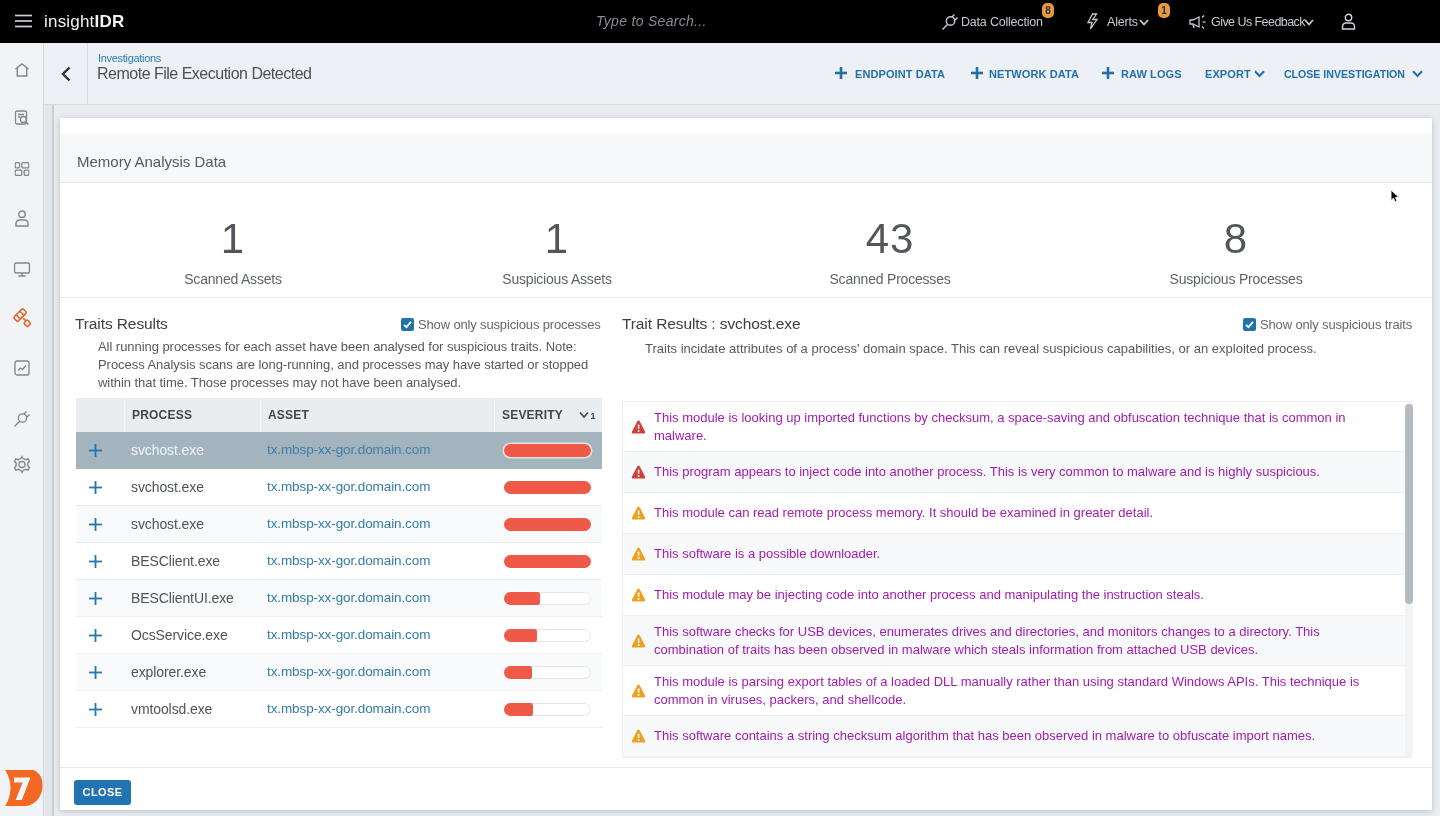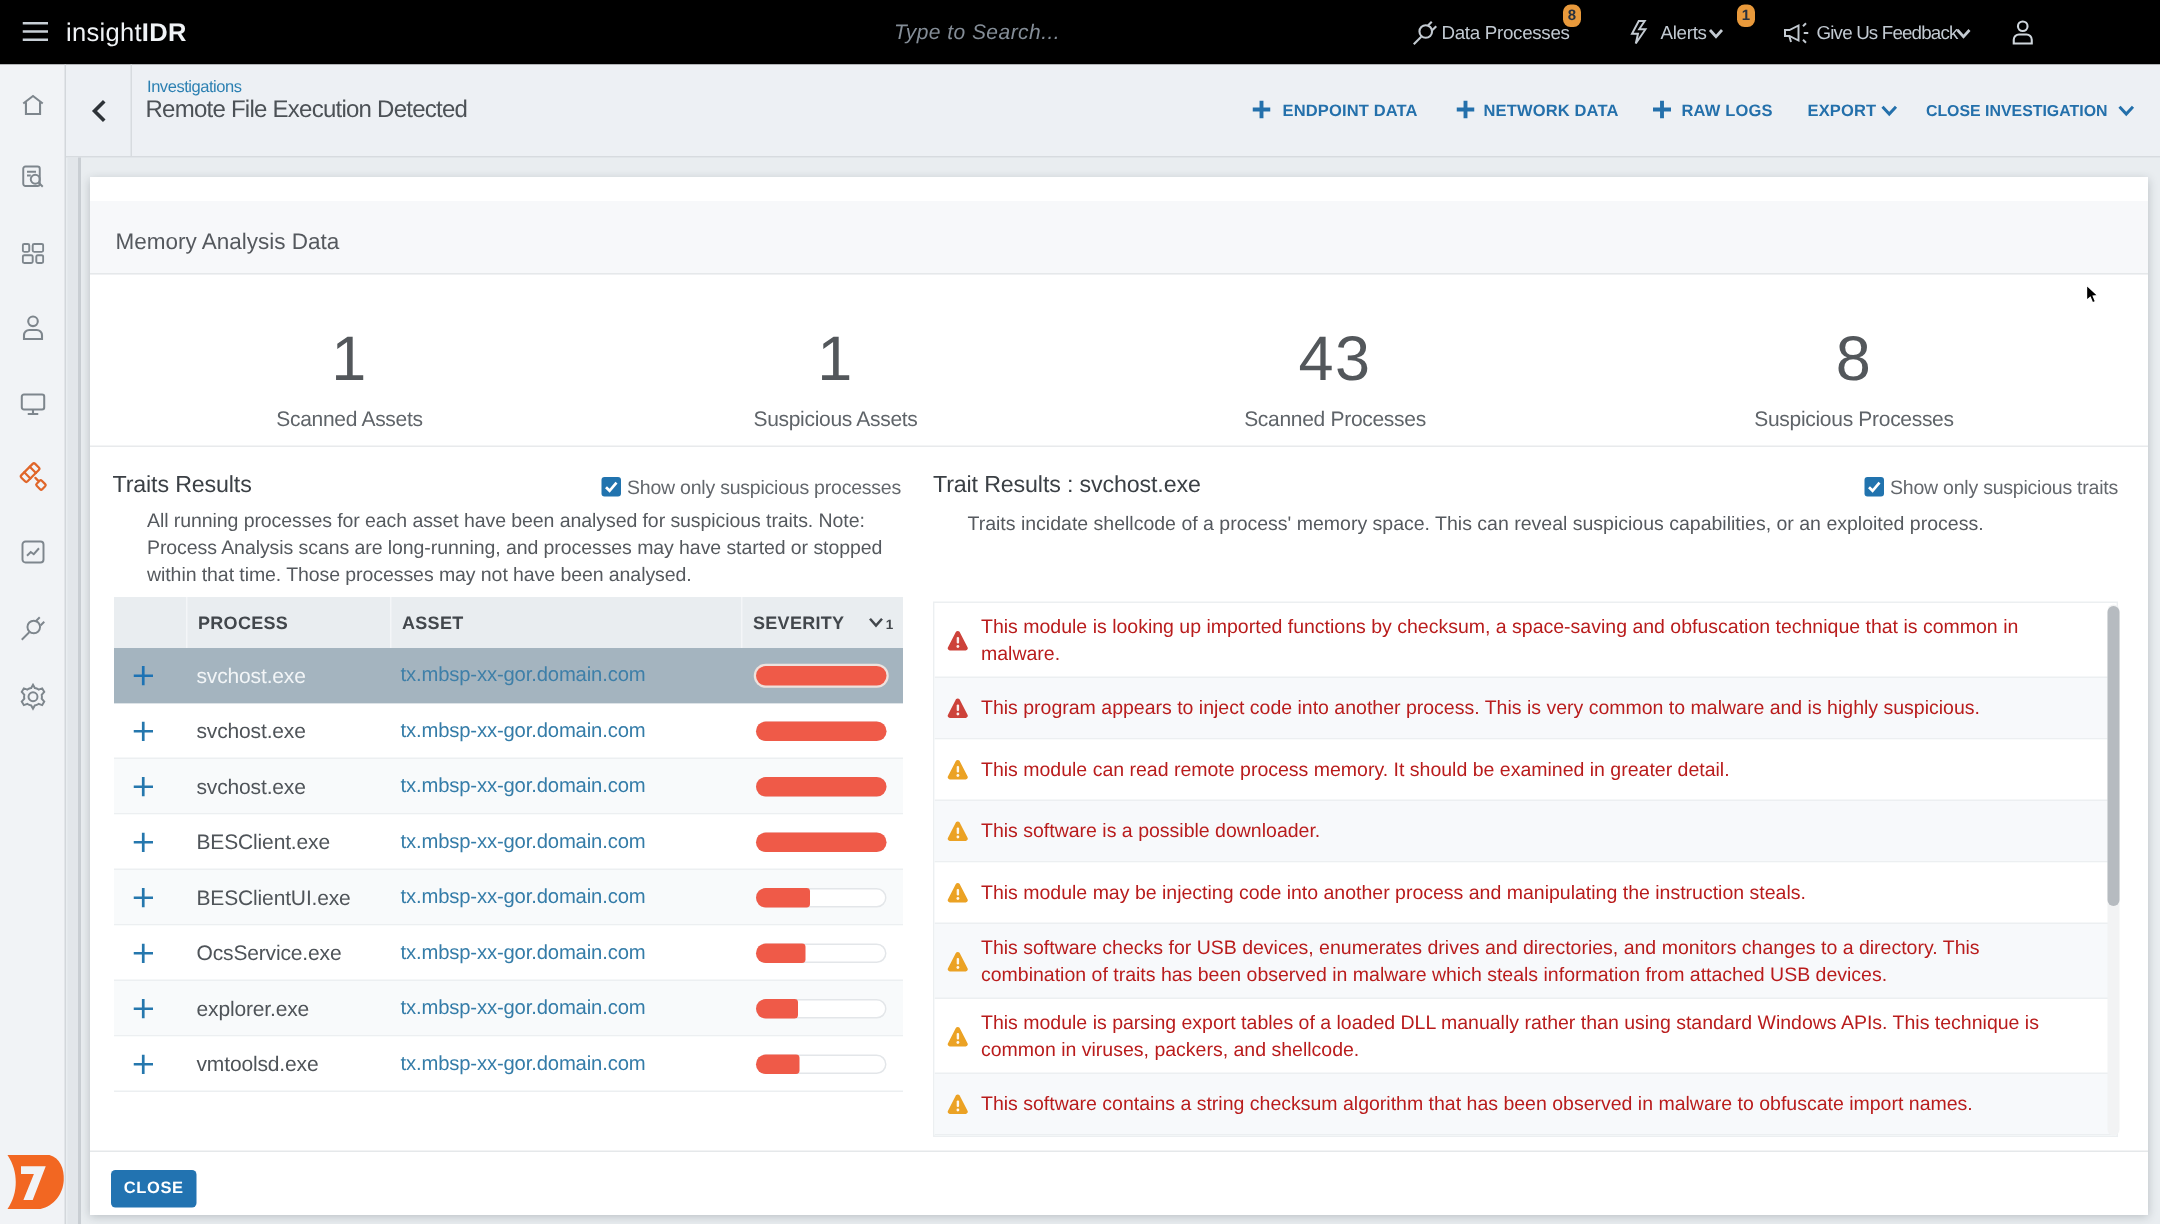--- a/index.html
+++ b/index.html
@@ -61,21 +61,21 @@
 .prow.sel .ptrack { border:1px solid #eadfdd; }
 .pfill { position:absolute; left:-1px; top:-1px; height:13px; background:#ef5a48; border-radius:7px 2.5px 2.5px 7px; }
 .pfill.full { border-radius:7px; }
 .prow.sel .pfill { box-shadow:0 0 0 1.5px #eee2de; }
 
 
 #tlist { position:absolute; left:562px; top:283px; width:790px; height:357px; border:1px solid #eceff1; overflow:hidden; background:#fff; }
 .trow { position:relative; border-bottom:1px solid #eceff1; background:#fff; }
 .trow.alt { background:#f7f9fb; }
 .tri { position:absolute; left:8px; top:50%; margin-top:-7px; }
-.ttext { margin-left:31px; font-size:13px; line-height:18px; color:#b91c1c; letter-spacing:0; white-space:nowrap; }
+.ttext { margin-left:31px; font-size:13px; line-height:18px; color:#a21caf; letter-spacing:0; white-space:nowrap; }
 .trow .holder { display:flex; align-items:center; height:100%; }
 
 
 #sbtrack { position:absolute; left:1345px; top:285px; width:8px; height:354px; background:#f2f3f4; border-radius:4px; }
 #sbthumb { position:absolute; left:1345px; top:286px; width:8px; height:200px; background:#b6bbc0; border-radius:4px; }
 
 
 #mfoot { position:absolute; left:0; top:649px; width:100%; height:43px; border-top:1px solid #e5e8ea; }
 #closebtn { position:absolute; left:14px; top:12px; width:57px; height:25px; background:#2273b1; border-radius:3px; color:#fff; font-size:11px; font-weight:bold; letter-spacing:.4px; text-align:center; line-height:25px; }
 </style>
@@ -96,21 +96,21 @@
     </div>
 
   <svg class="abs" style="left:941px;top:13px" width="18" height="18" viewBox="0 0 18 18">
       <g fill="none" stroke="#c3cad1" stroke-width="1.4">
         <circle cx="9.5" cy="8" r="4.2"></circle>
         <line x1="6.5" y1="11.5" x2="1.5" y2="16.5"></line>
         <line x1="11" y1="4" x2="13.5" y2="1.5"></line>
         <line x1="14" y1="7" x2="16.5" y2="4.5"></line>
       </g>
     </svg>
-  <div class="navtext" style="left:961px">Data Processes</div>
+  <div class="navtext" style="left:961px">Data Collection</div>
   <div class="badge" style="left:1042px">8</div>
 
   <svg class="abs" style="left:1086px;top:13px" width="13" height="17" viewBox="0 0 13 17">
       <path d="M6.5 1 L2 9.5 H6 L4.5 16 L11 6.5 H6.8 L10.5 1 Z" fill="none" stroke="#c3cad1" stroke-width="1.3"></path>
     </svg>
   <div class="navtext" style="left:1107px">Alerts</div>
   <svg class="abs" style="left:1139px;top:19px" width="10" height="7" viewBox="0 0 10 7">
       <path d="M1 1 L5 5.5 L9 1" fill="none" stroke="#c3cad1" stroke-width="1.8"></path>
     </svg>
   <div class="badge" style="left:1158px">1</div>
@@ -392,21 +392,21 @@
         <div class="ptrack">
           <div class="pfill" style="width:29px"></div>
         </div>
       </div>
   </div>
 
   <div class="sectitle" style="left:562px;top:197px">Trait Results : svchost.exe</div>
   <div class="showonly" style="left:1183px;top:199px"><span class="cb"><svg width="13" height="13" viewBox="0 0 13 13">
           <path d="M3 6.8 L5.4 9.2 L10 3.8" fill="none" stroke="#fff" stroke-width="1.8"></path>
         </svg></span>Show only suspicious traits</div>
-  <div class="desc" style="left:562px;top:222px;font-size:13px;letter-spacing:0">Traits incidate shellcode of a process' memory space. This can reveal suspicious capabilities, or an exploited process.</div>
+  <div class="desc" style="left:562px;top:222px;font-size:13px;letter-spacing:0">Traits incidate attributes of a process' domain space. This can reveal suspicious capabilities, or an exploited process.</div>
 
   <div id="tlist">
     <div class="trow" style="height:50px">
         <svg class="tri" width="15" height="14" viewBox="0 0 15 14">
           <path d="M6.3 1.2 a1.5 1.5 0 0 1 2.4 0 L14 11.5 a1.4 1.4 0 0 1 -1.2 2.1 H2.2 A1.4 1.4 0 0 1 1 11.5 Z" fill="#cd423a"></path>
           <rect x="6.8" y="4.6" width="1.6" height="4.4" rx=".7" fill="#fff" opacity=".92"></rect>
           <circle cx="7.6" cy="11" r=".95" fill="#fff" opacity=".92"></circle>
         </svg>
         <div class="holder">
           <div class="ttext">This module is looking up imported functions by checksum, a space-saving and obfuscation technique that is common in<br>malware.</div>

